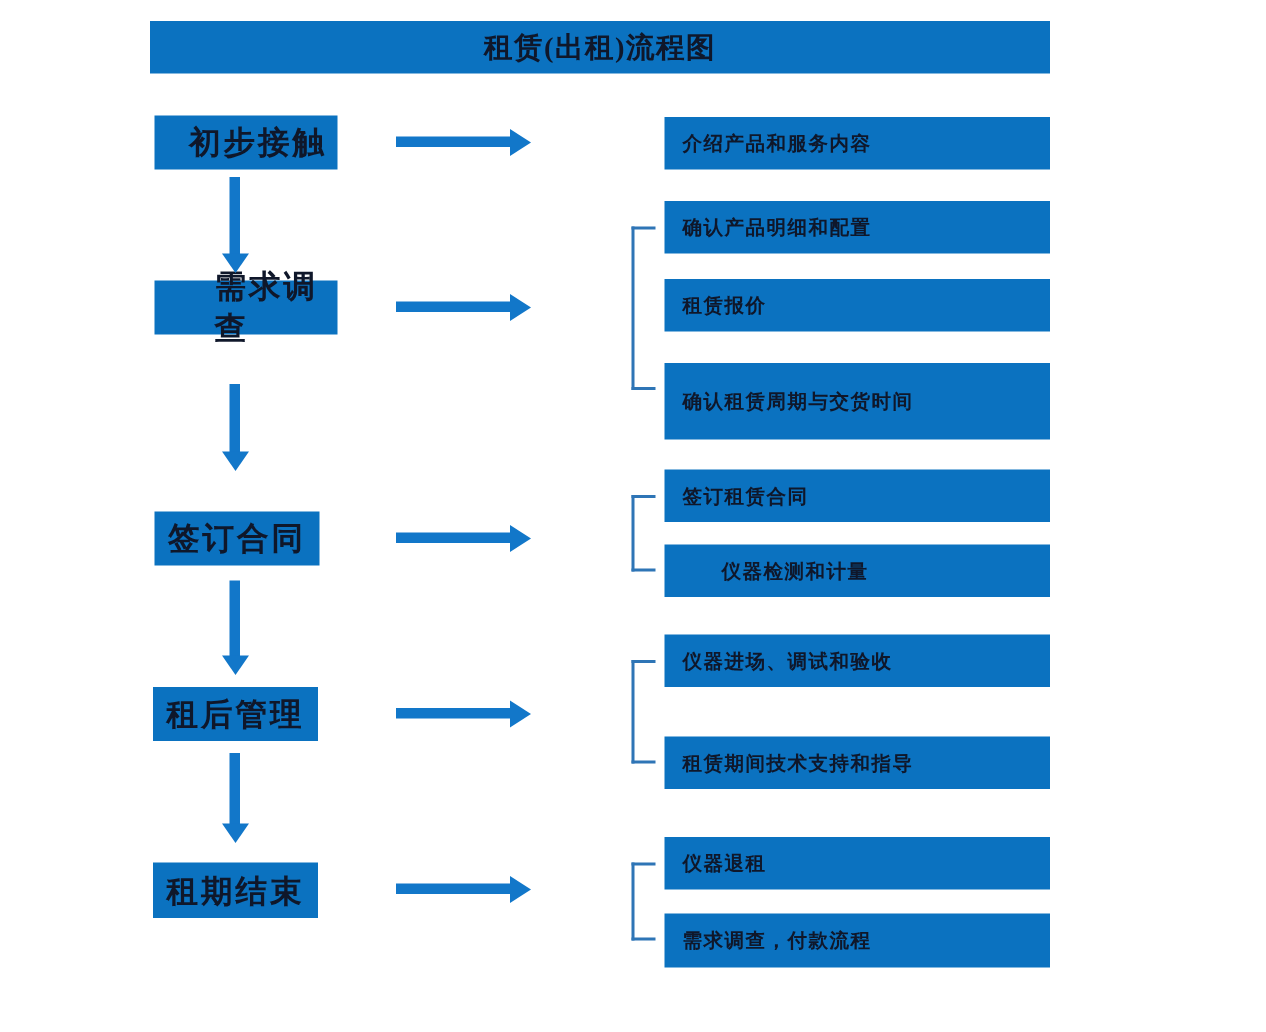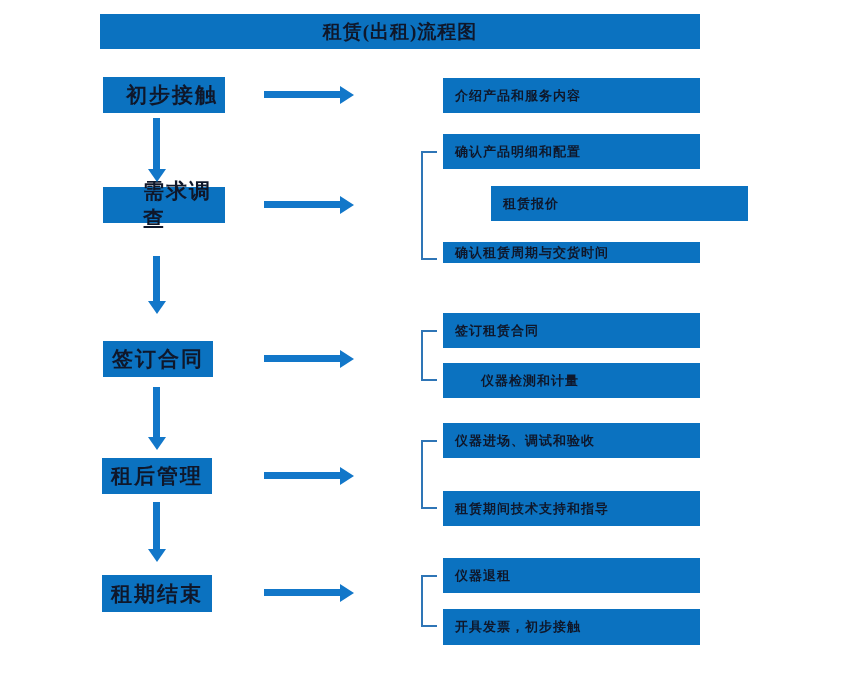--- a/index.html
+++ b/index.html
@@ -91,25 +91,25 @@
   </div>
 
   <div class="bracket" style="top:151px;height:109px;"></div>
   <div class="bracket" style="top:330px;height:51px;"></div>
   <div class="bracket" style="top:440px;height:69px;"></div>
   <div class="bracket" style="top:575px;height:52px;"></div>
 
   <div class="box out" style="left:443px;top:78px;width:257px;height:35px;">介绍产品和服务内容</div>
 
   <div class="box out" style="left:443px;top:134px;width:257px;height:35px;">确认产品明细和配置</div>
-  <div class="box out" style="left:443px;top:186px;width:257px;height:35px;margin-left:48px;">租赁报价</div>
-  <div class="box out" style="left:443px;top:242px;width:257px;height:21px;">确认租赁周期与交货时间</div>
+  <div class="box out" style="left:443px;top:186px;width:257px;height:35px;">租赁报价</div>
+  <div class="box out" style="left:443px;top:242px;width:257px;height:51px;">确认租赁周期与交货时间</div>
 
   <div class="box out" style="left:443px;top:313px;width:257px;height:35px;">签订租赁合同</div>
   <div class="box out" style="left:443px;top:363px;width:257px;height:35px;padding-left:38px;">仪器检测和计量</div>
 
   <div class="box out" style="left:443px;top:423px;width:257px;height:35px;">仪器进场、调试和验收</div>
   <div class="box out" style="left:443px;top:491px;width:257px;height:35px;">租赁期间技术支持和指导</div>
 
   <div class="box out" style="left:443px;top:558px;width:257px;height:35px;">仪器退租</div>
-  <div class="box out" style="left:443px;top:609px;width:257px;height:36px;">开具发票，初步接触</div>
+  <div class="box out" style="left:443px;top:609px;width:257px;height:36px;">需求调查，付款流程</div>
 
 </div>
 
 </body></html>

